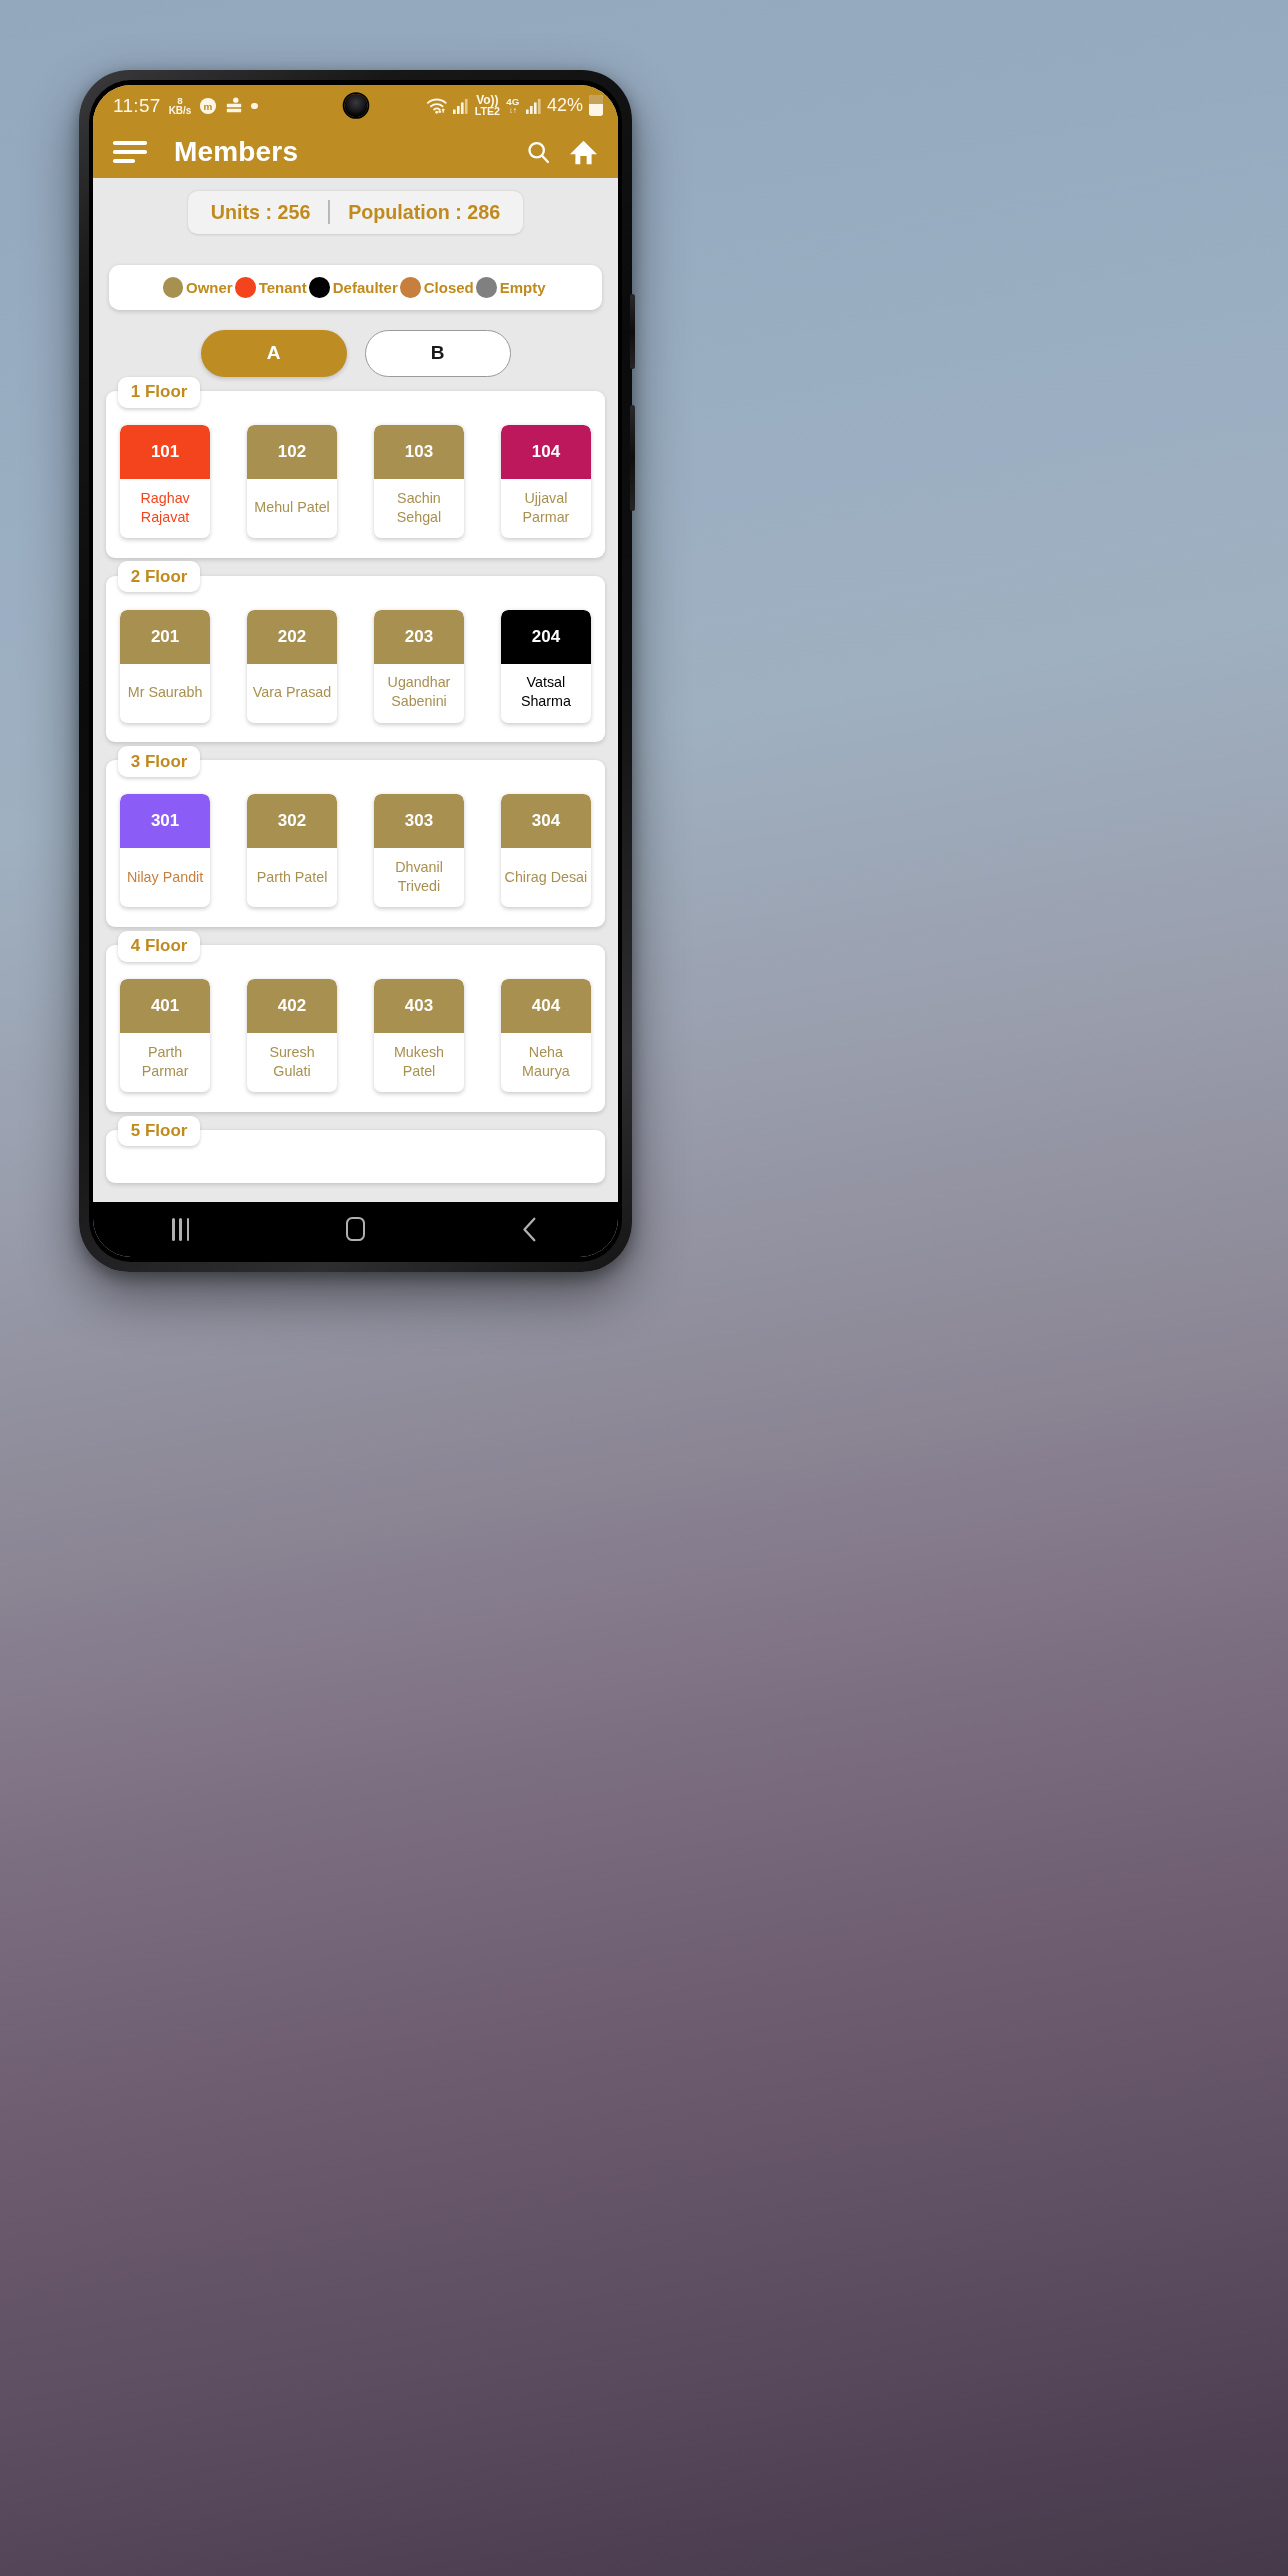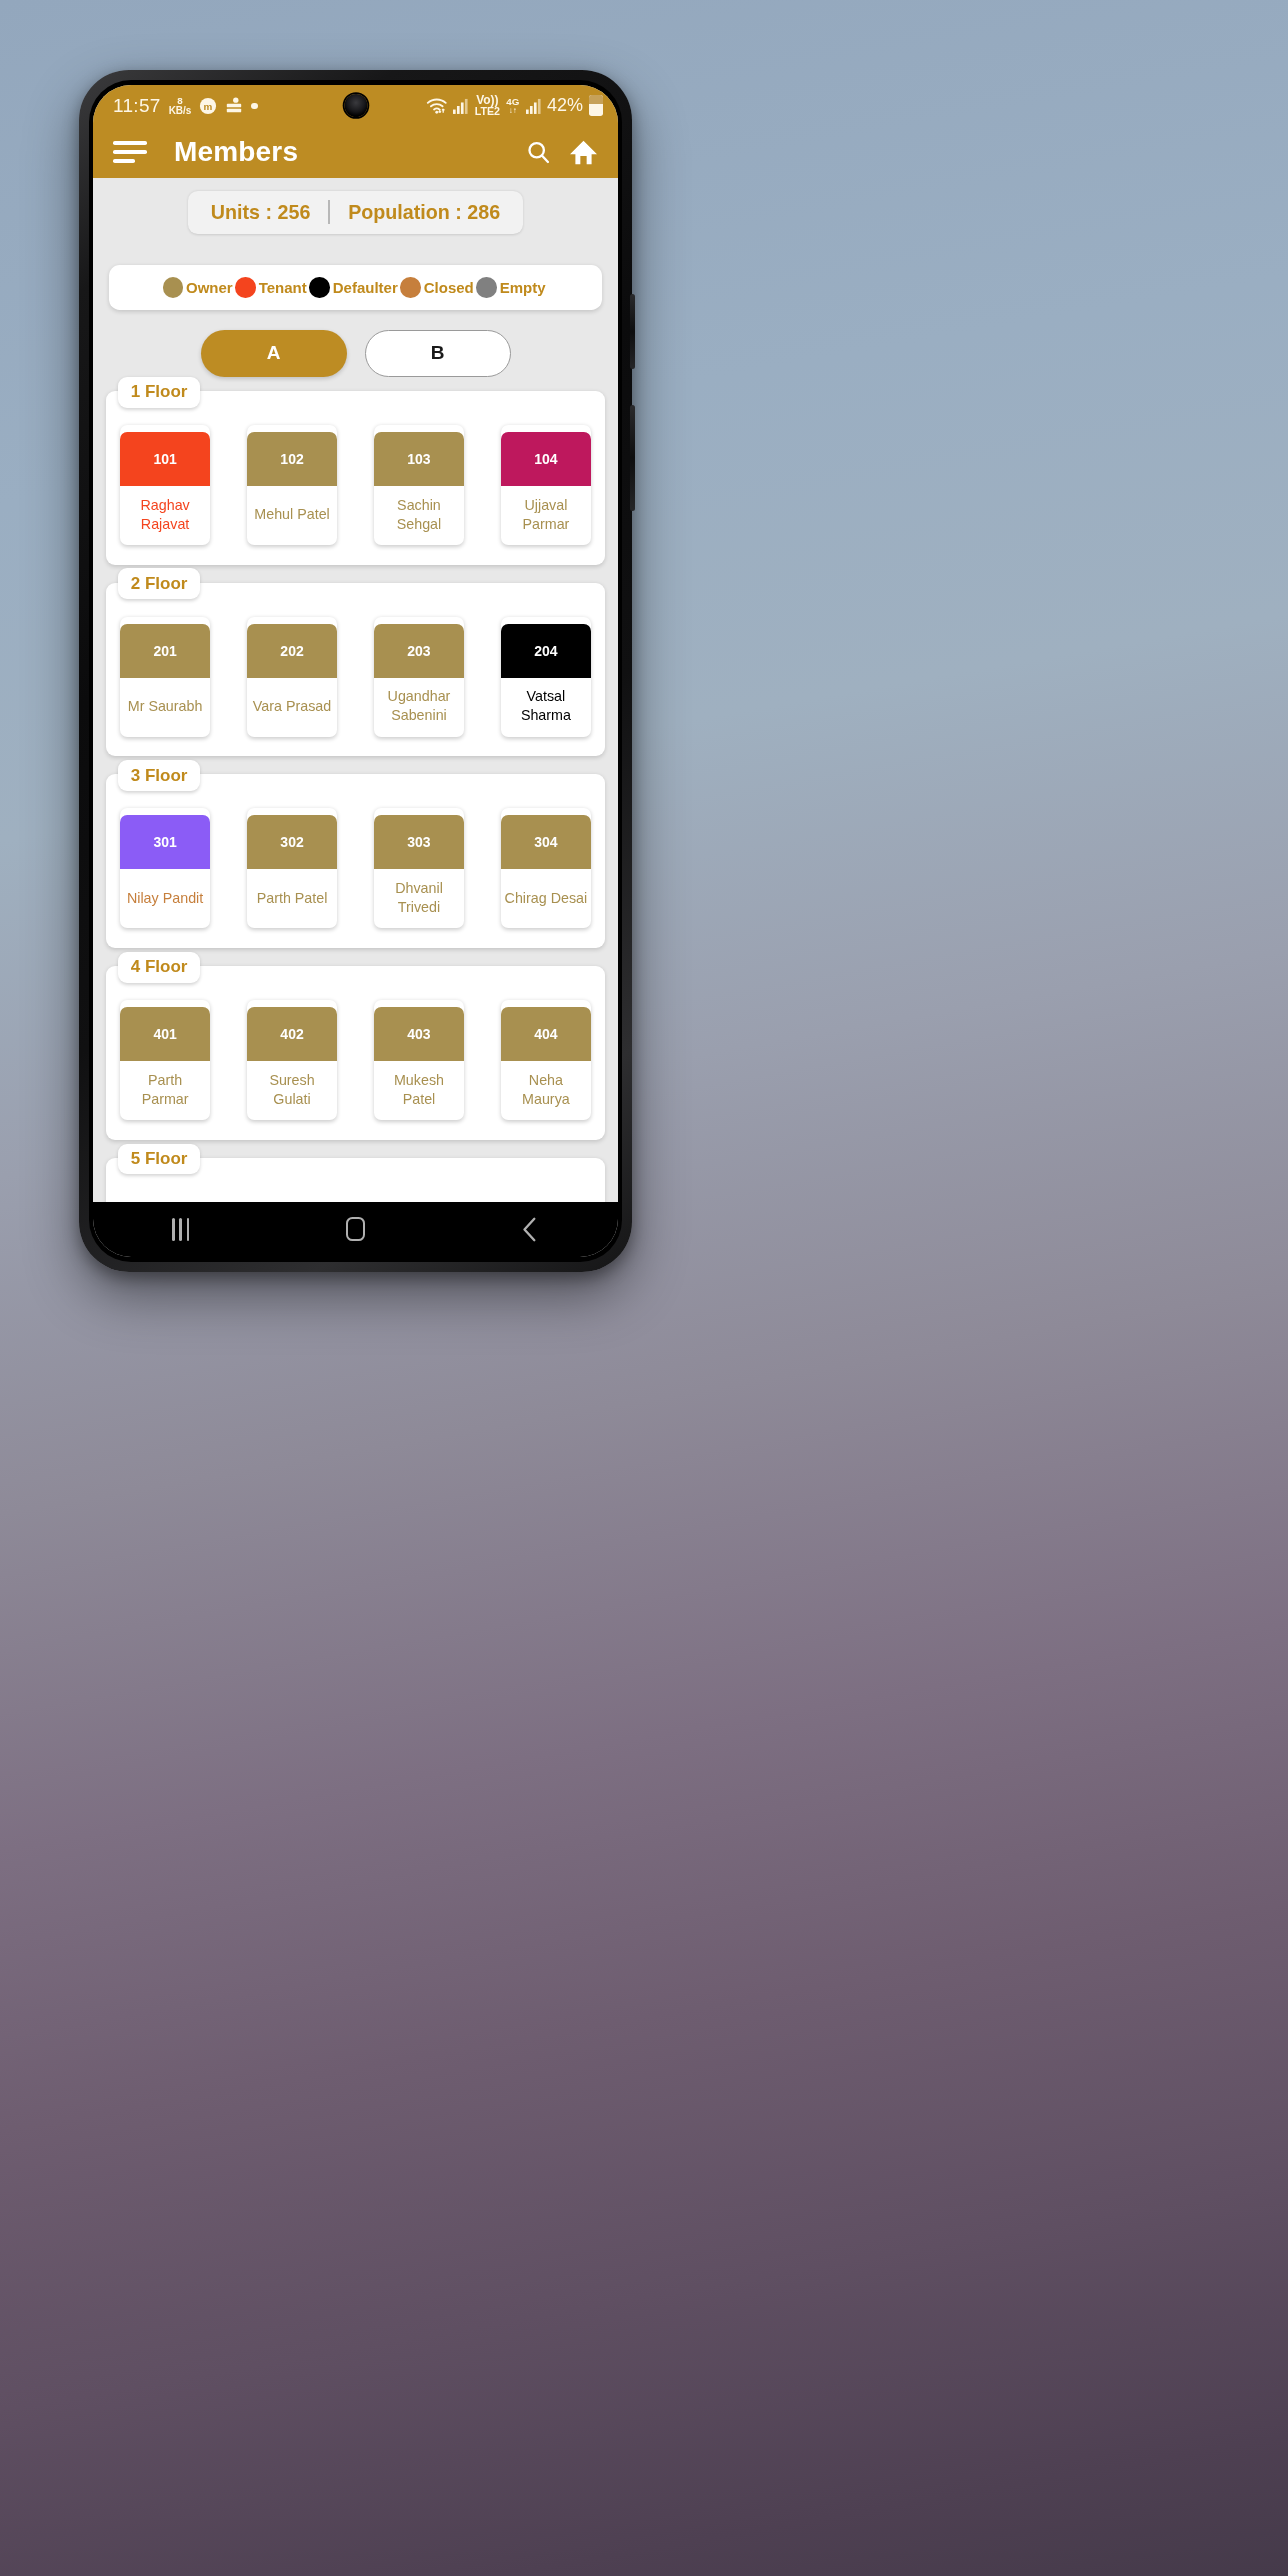--- a/index.html
+++ b/index.html
@@ -209,23 +209,22 @@
     border-radius: 7.2px;
     background:#fff;
     box-shadow: 0 1.8px 4.5px rgba(0,0,0,.20);
     overflow:hidden;
     display:flex; flex-direction:column;
     cursor:pointer;
   }
   .unit-num {
     height: 54px;
     display:flex; align-items:center; justify-content:center;
-    color:#fff; font-size:14px; font-weight:700;
+    color:#fff; font-size:17px; font-weight:700;
     border-radius: 7.2px 7.2px 0 0;
-    margin-top: 7px;
   }
   .unit-name {
     flex:1;
     min-height: 59px;
     display:flex; align-items:center; justify-content:center;
     text-align:center;
     font-size:14.3px; font-weight:500;
     line-height:1.33;
     padding: 7.2px 3.6px 9px;
   }

